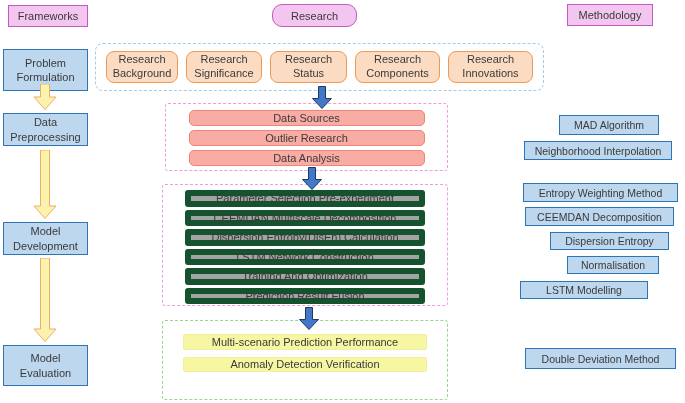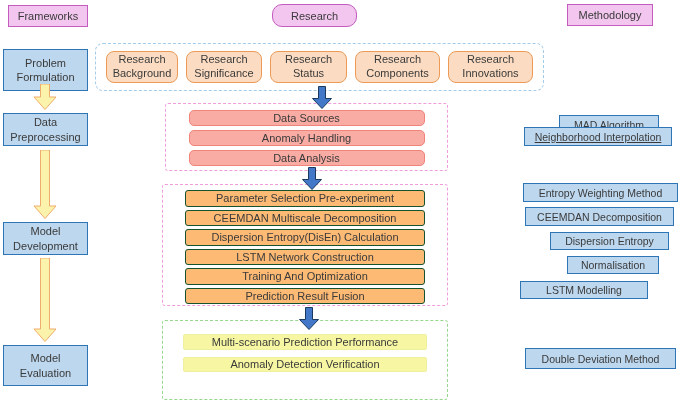--- a/index.html
+++ b/index.html
@@ -86,22 +86,22 @@
   }
 
   .red-item {
     width: 236px; height: 16px;
     background: #f9aca3;
     border: 1px solid #f0837a;
     border-radius: 5px;
   }
   .green-item {
     width: 240px; height: 16.5px;
-    background: #fdba74;
-    border: 1px solid #14532d;
+    background: #a3a3a3;
+    border: 6px solid #14532d;
     border-radius: 3px;
   }
   .yellow-item {
     width: 244px; height: 15.5px;
     background: #f7f7a3;
     border: 1px solid #efefa0;
     border-radius: 2px;
   }
 
   .data-stack   { padding-top: 6px;  gap: 4px; }
@@ -157,21 +157,21 @@
 
   <div class="abs" style="left:311px; top:86px; z-index:3;">
     <svg width="22" height="23" viewBox="0 0 22 23">
       <path d="M7.5,0.5 H14.5 V12.5 H20.5 L11,22.5 L1.5,12.5 H7.5 Z" fill="#4377c8" stroke="#1c3a5e" stroke-width="1"></path>
     </svg>
   </div>
 
   <div class="abs sect pink" style="left:165px; top:103px; width:283px; height:68px;">
     <div class="stack data-stack">
       <div class="stack-item red-item">Data Sources</div>
-      <div class="stack-item red-item">Anomaly Handling</div>
+      <div class="stack-item red-item">Outlier Research</div>
       <div class="stack-item red-item">Data Analysis</div>
     </div>
   </div>
 
   <div class="abs" style="left:301px; top:167px; z-index:3;">
     <svg width="22" height="23" viewBox="0 0 22 23">
       <path d="M7.5,0.5 H14.5 V12.5 H20.5 L11,22.5 L1.5,12.5 H7.5 Z" fill="#4377c8" stroke="#1c3a5e" stroke-width="1"></path>
     </svg>
   </div>
 
@@ -193,21 +193,21 @@
   </div>
 
   <div class="abs sect green" style="left:162px; top:320px; width:286px; height:80px;">
     <div class="stack eval-stack">
       <div class="stack-item yellow-item">Multi-scenario Prediction Performance</div>
       <div class="stack-item yellow-item">Anomaly Detection Verification</div>
     </div>
   </div>
 
   <div class="abs method-box" style="left:559px; top:115px; width:100px; height:20px;">MAD Algorithm</div>
-  <div class="abs method-box" style="left:524px; top:127px; width:148px; height:19px;text-decoration:underline;">Neighborhood Interpolation</div>
+  <div class="abs method-box" style="left:524px; top:141px; width:148px; height:19px;">Neighborhood Interpolation</div>
   <div class="abs method-box" style="left:523px; top:183px; width:155px; height:19px;">Entropy Weighting Method</div>
   <div class="abs method-box" style="left:525px; top:207px; width:149px; height:19px;">CEEMDAN Decomposition</div>
   <div class="abs method-box" style="left:550px; top:232px; width:119px; height:18px;">Dispersion Entropy</div>
   <div class="abs method-box" style="left:567px; top:256px; width:92px; height:18px;">Normalisation</div>
   <div class="abs method-box" style="left:520px; top:281px; width:128px; height:18px;">LSTM Modelling</div>
   <div class="abs method-box" style="left:525px; top:348px; width:151px; height:21px;">Double Deviation Method</div>
 
 </div>
 
 </body></html>

